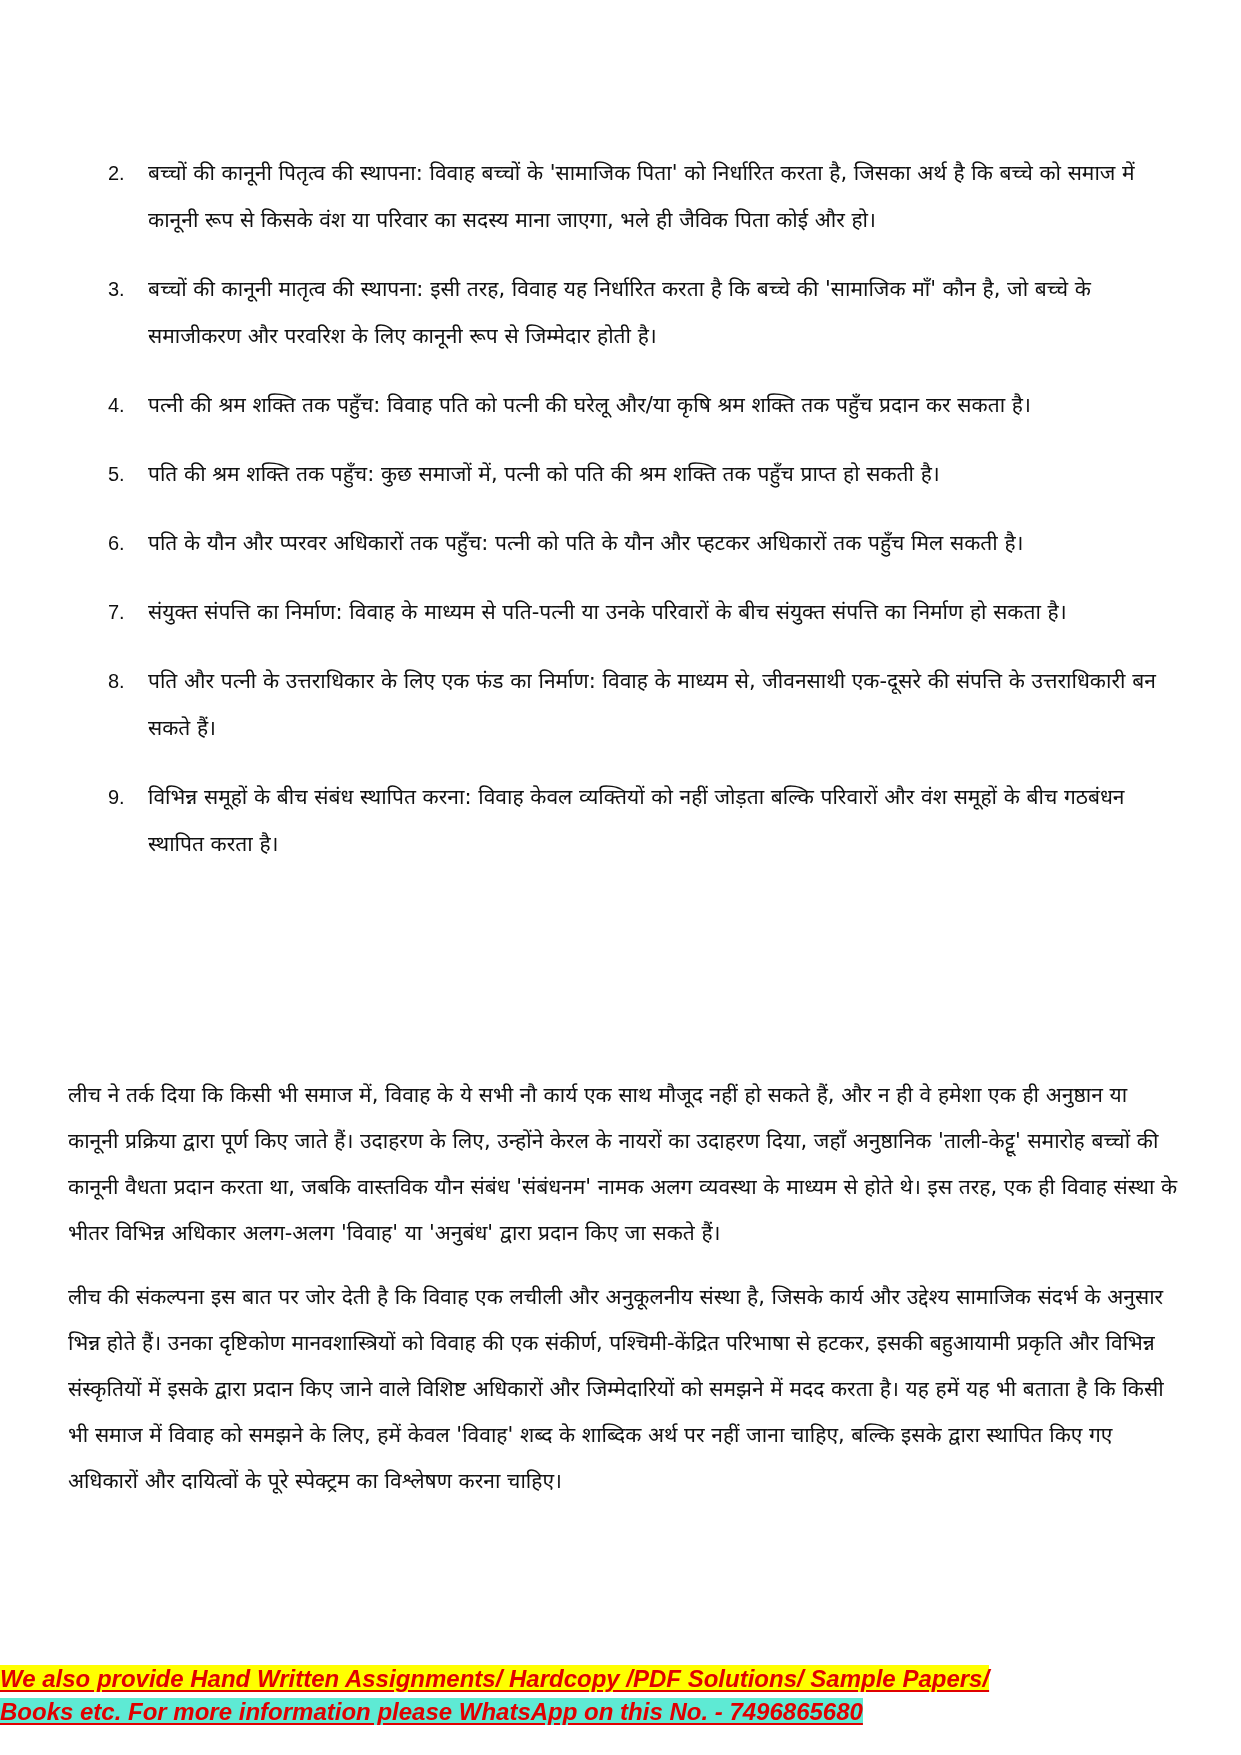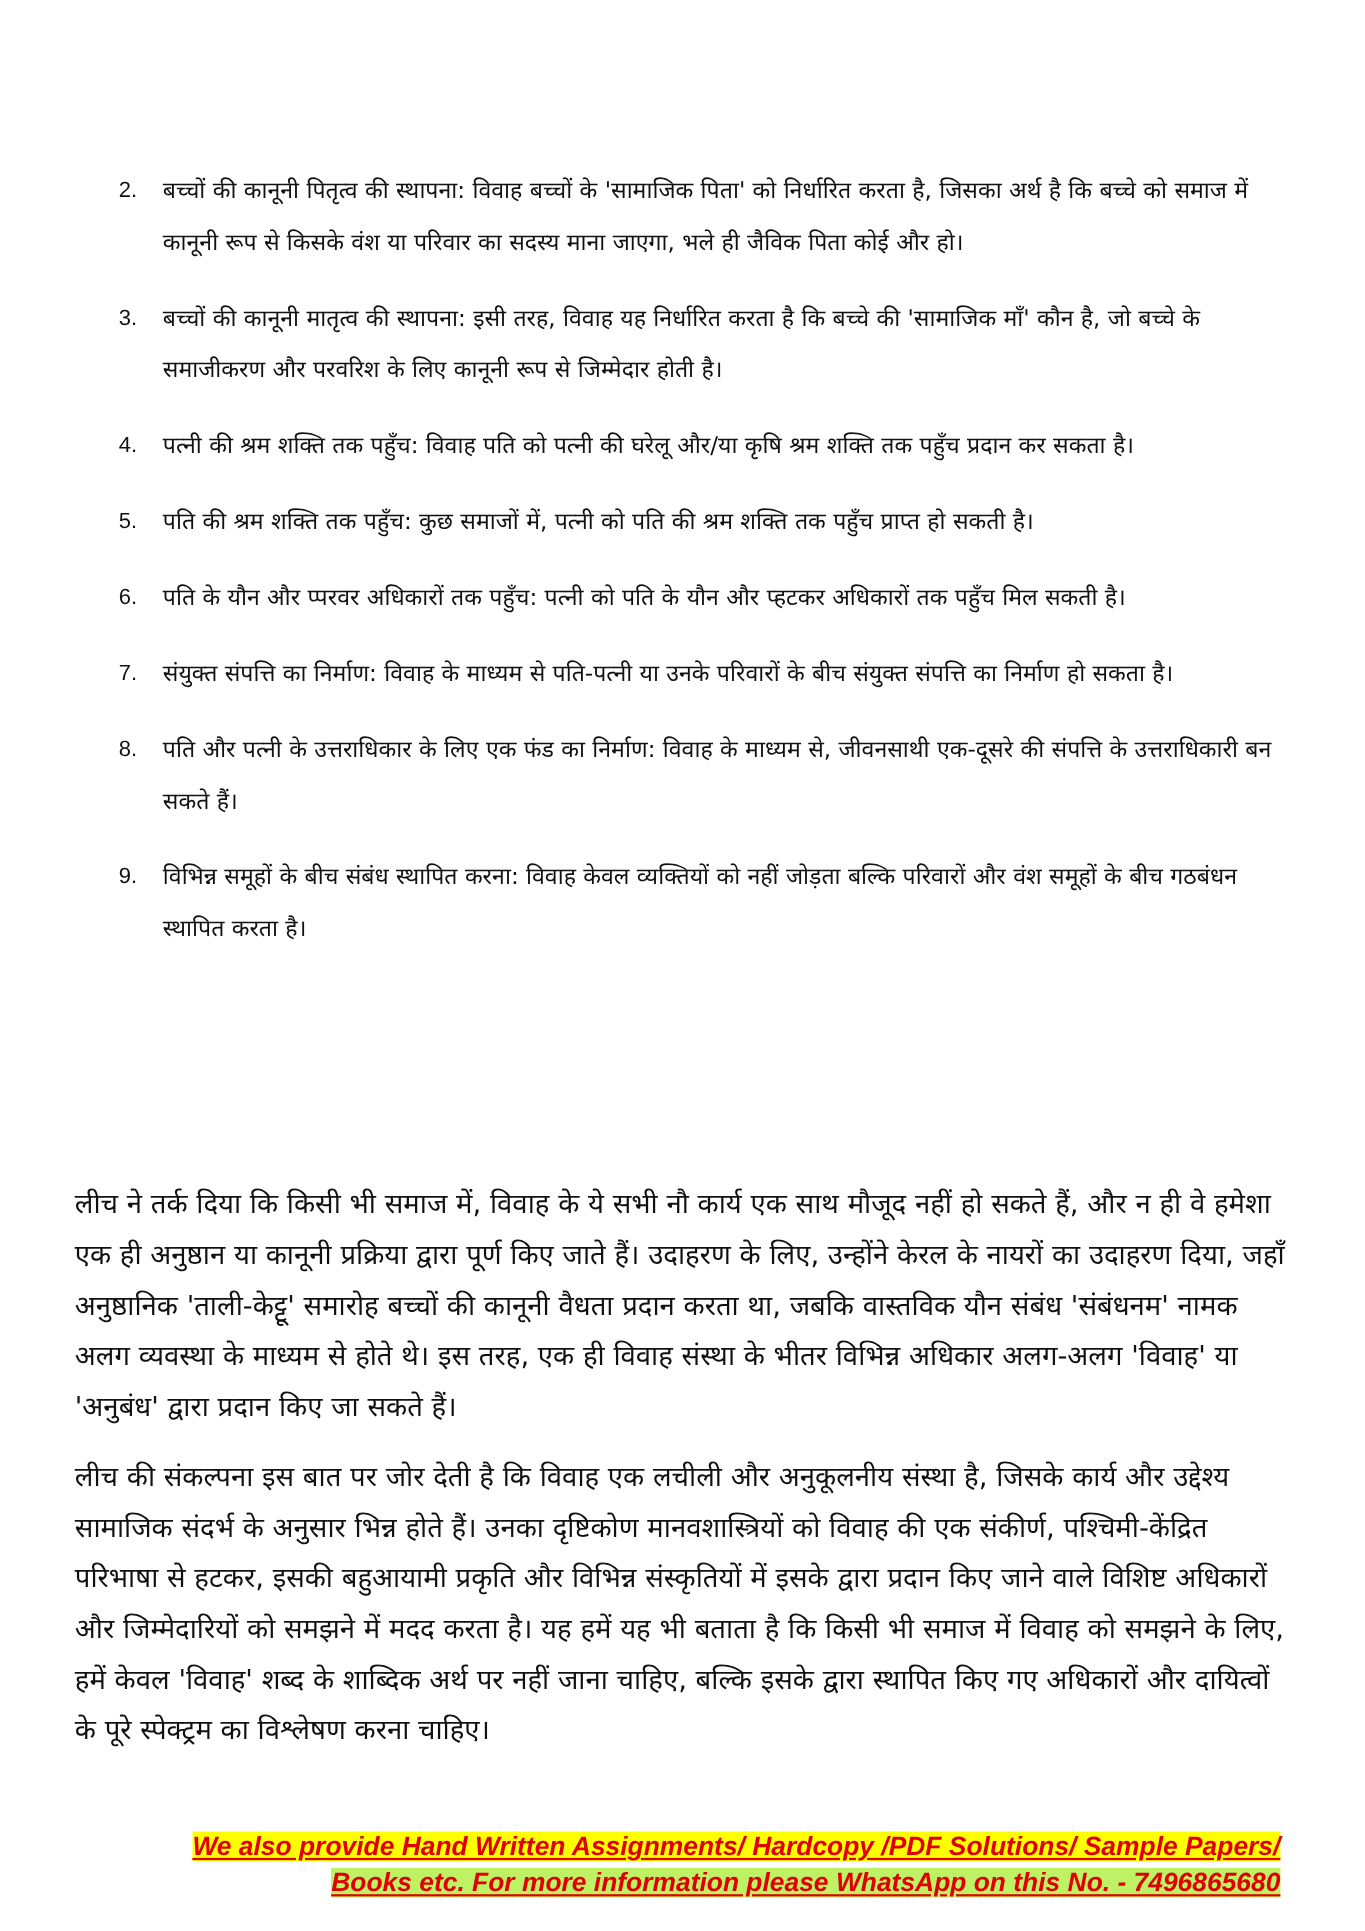--- a/index.html
+++ b/index.html
@@ -48,29 +48,29 @@
       font-weight: normal;
     }
     .paragraphs {
       position: absolute;
       left: 68px;
       top: 1072px;
       width: 1110px;
     }
     .para {
       margin: 0 0 18px 0;
-      font-size: 25px;
+      font-size: 21px;
       line-height: 46px;
     }
     .footer {
       position: absolute;
       left: 0;
       top: 1662px;
       width: 1164px;
-      text-align: right;
+      text-align: left;
       font-family: "Liberation Sans", sans-serif;
       font-style: italic;
       font-weight: bold;
       font-size: 24px;
       line-height: 33px;
     }
     .footer-line {
       display: inline;
       background: #ffff00;
       color: #e00000;
@@ -119,16 +119,16 @@
     </li>
   </ol>
 
   <div class="paragraphs">
     <p class="para">लीच ने तर्क दिया कि किसी भी समाज में, विवाह के ये सभी नौ कार्य एक साथ मौजूद नहीं हो सकते हैं, और न ही वे हमेशा एक ही अनुष्ठान या कानूनी प्रक्रिया द्वारा पूर्ण किए जाते हैं। उदाहरण के लिए, उन्होंने केरल के नायरों का उदाहरण दिया, जहाँ अनुष्ठानिक 'ताली-केट्टू' समारोह बच्चों की कानूनी वैधता प्रदान करता था, जबकि वास्तविक यौन संबंध 'संबंधनम' नामक अलग व्यवस्था के माध्यम से होते थे। इस तरह, एक ही विवाह संस्था के भीतर विभिन्न अधिकार अलग-अलग 'विवाह' या 'अनुबंध' द्वारा प्रदान किए जा सकते हैं।</p>
     <p class="para">लीच की संकल्पना इस बात पर जोर देती है कि विवाह एक लचीली और अनुकूलनीय संस्था है, जिसके कार्य और उद्देश्य सामाजिक संदर्भ के अनुसार भिन्न होते हैं। उनका दृष्टिकोण मानवशास्त्रियों को विवाह की एक संकीर्ण, पश्चिमी-केंद्रित परिभाषा से हटकर, इसकी बहुआयामी प्रकृति और विभिन्न संस्कृतियों में इसके द्वारा प्रदान किए जाने वाले विशिष्ट अधिकारों और जिम्मेदारियों को समझने में मदद करता है। यह हमें यह भी बताता है कि किसी भी समाज में विवाह को समझने के लिए, हमें केवल 'विवाह' शब्द के शाब्दिक अर्थ पर नहीं जाना चाहिए, बल्कि इसके द्वारा स्थापित किए गए अधिकारों और दायित्वों के पूरे स्पेक्ट्रम का विश्लेषण करना चाहिए।</p>
   </div>
 
   <div class="footer">
     <span class="footer-line" style="color: rgb(224, 0, 0); background: rgb(255, 255, 0); text-decoration-color: rgb(224, 0, 0);">We also provide Hand Written Assignments/ Hardcopy /PDF Solutions/ Sample Papers/</span><br>
-    <span class="footer-line" style="color: rgb(224, 0, 0); background: #bef264; text-decoration-color: rgb(224, 0, 0);">Books etc. For more information please WhatsApp on this No. - 7496865680</span>
+    <span class="footer-line" style="color: rgb(224, 0, 0); background: #5eead4; text-decoration-color: rgb(224, 0, 0);">Books etc. For more information please WhatsApp on this No. - 7496865680</span>
   </div>
 
 </div>
 
 </body></html>

